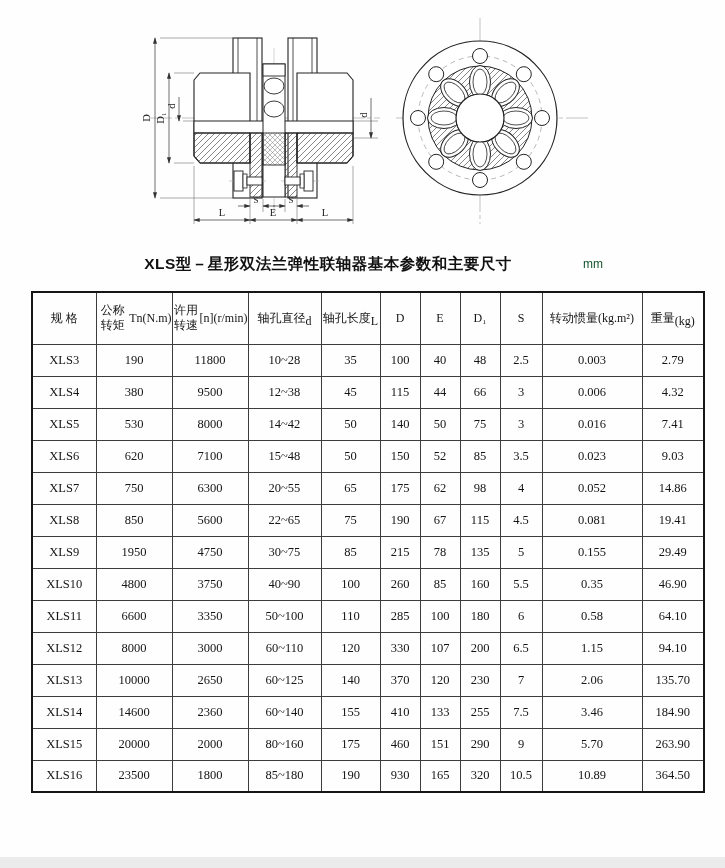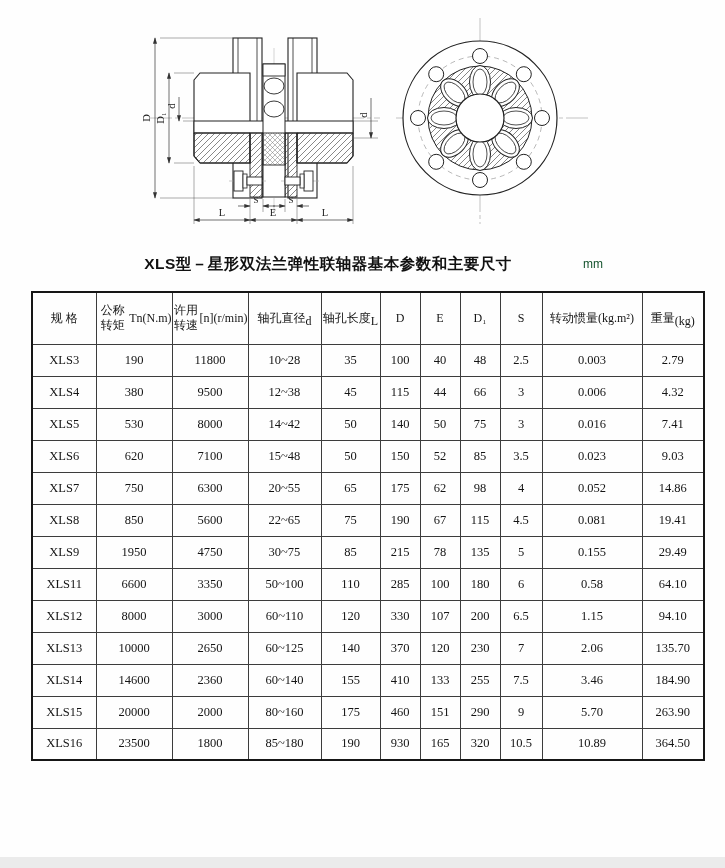--- a/index.html
+++ b/index.html
@@ -358,20 +358,33 @@
           <td>30~75</td>
           <td>85</td>
           <td>215</td>
           <td>78</td>
           <td>135</td>
           <td>5</td>
           <td>0.155</td>
           <td>29.49</td>
         </tr>
         <tr>
+          <td>XLS10</td>
+          <td>4800</td>
+          <td>3750</td>
+          <td>40~90</td>
+          <td>100</td>
+          <td>260</td>
+          <td>85</td>
+          <td>160</td>
+          <td>5.5</td>
+          <td>0.35</td>
+          <td>46.90</td>
+        </tr>
+        <tr>
           <td>XLS11</td>
           <td>6600</td>
           <td>3350</td>
           <td>50~100</td>
           <td>110</td>
           <td>285</td>
           <td>100</td>
           <td>180</td>
           <td>6</td>
           <td>0.58</td>

